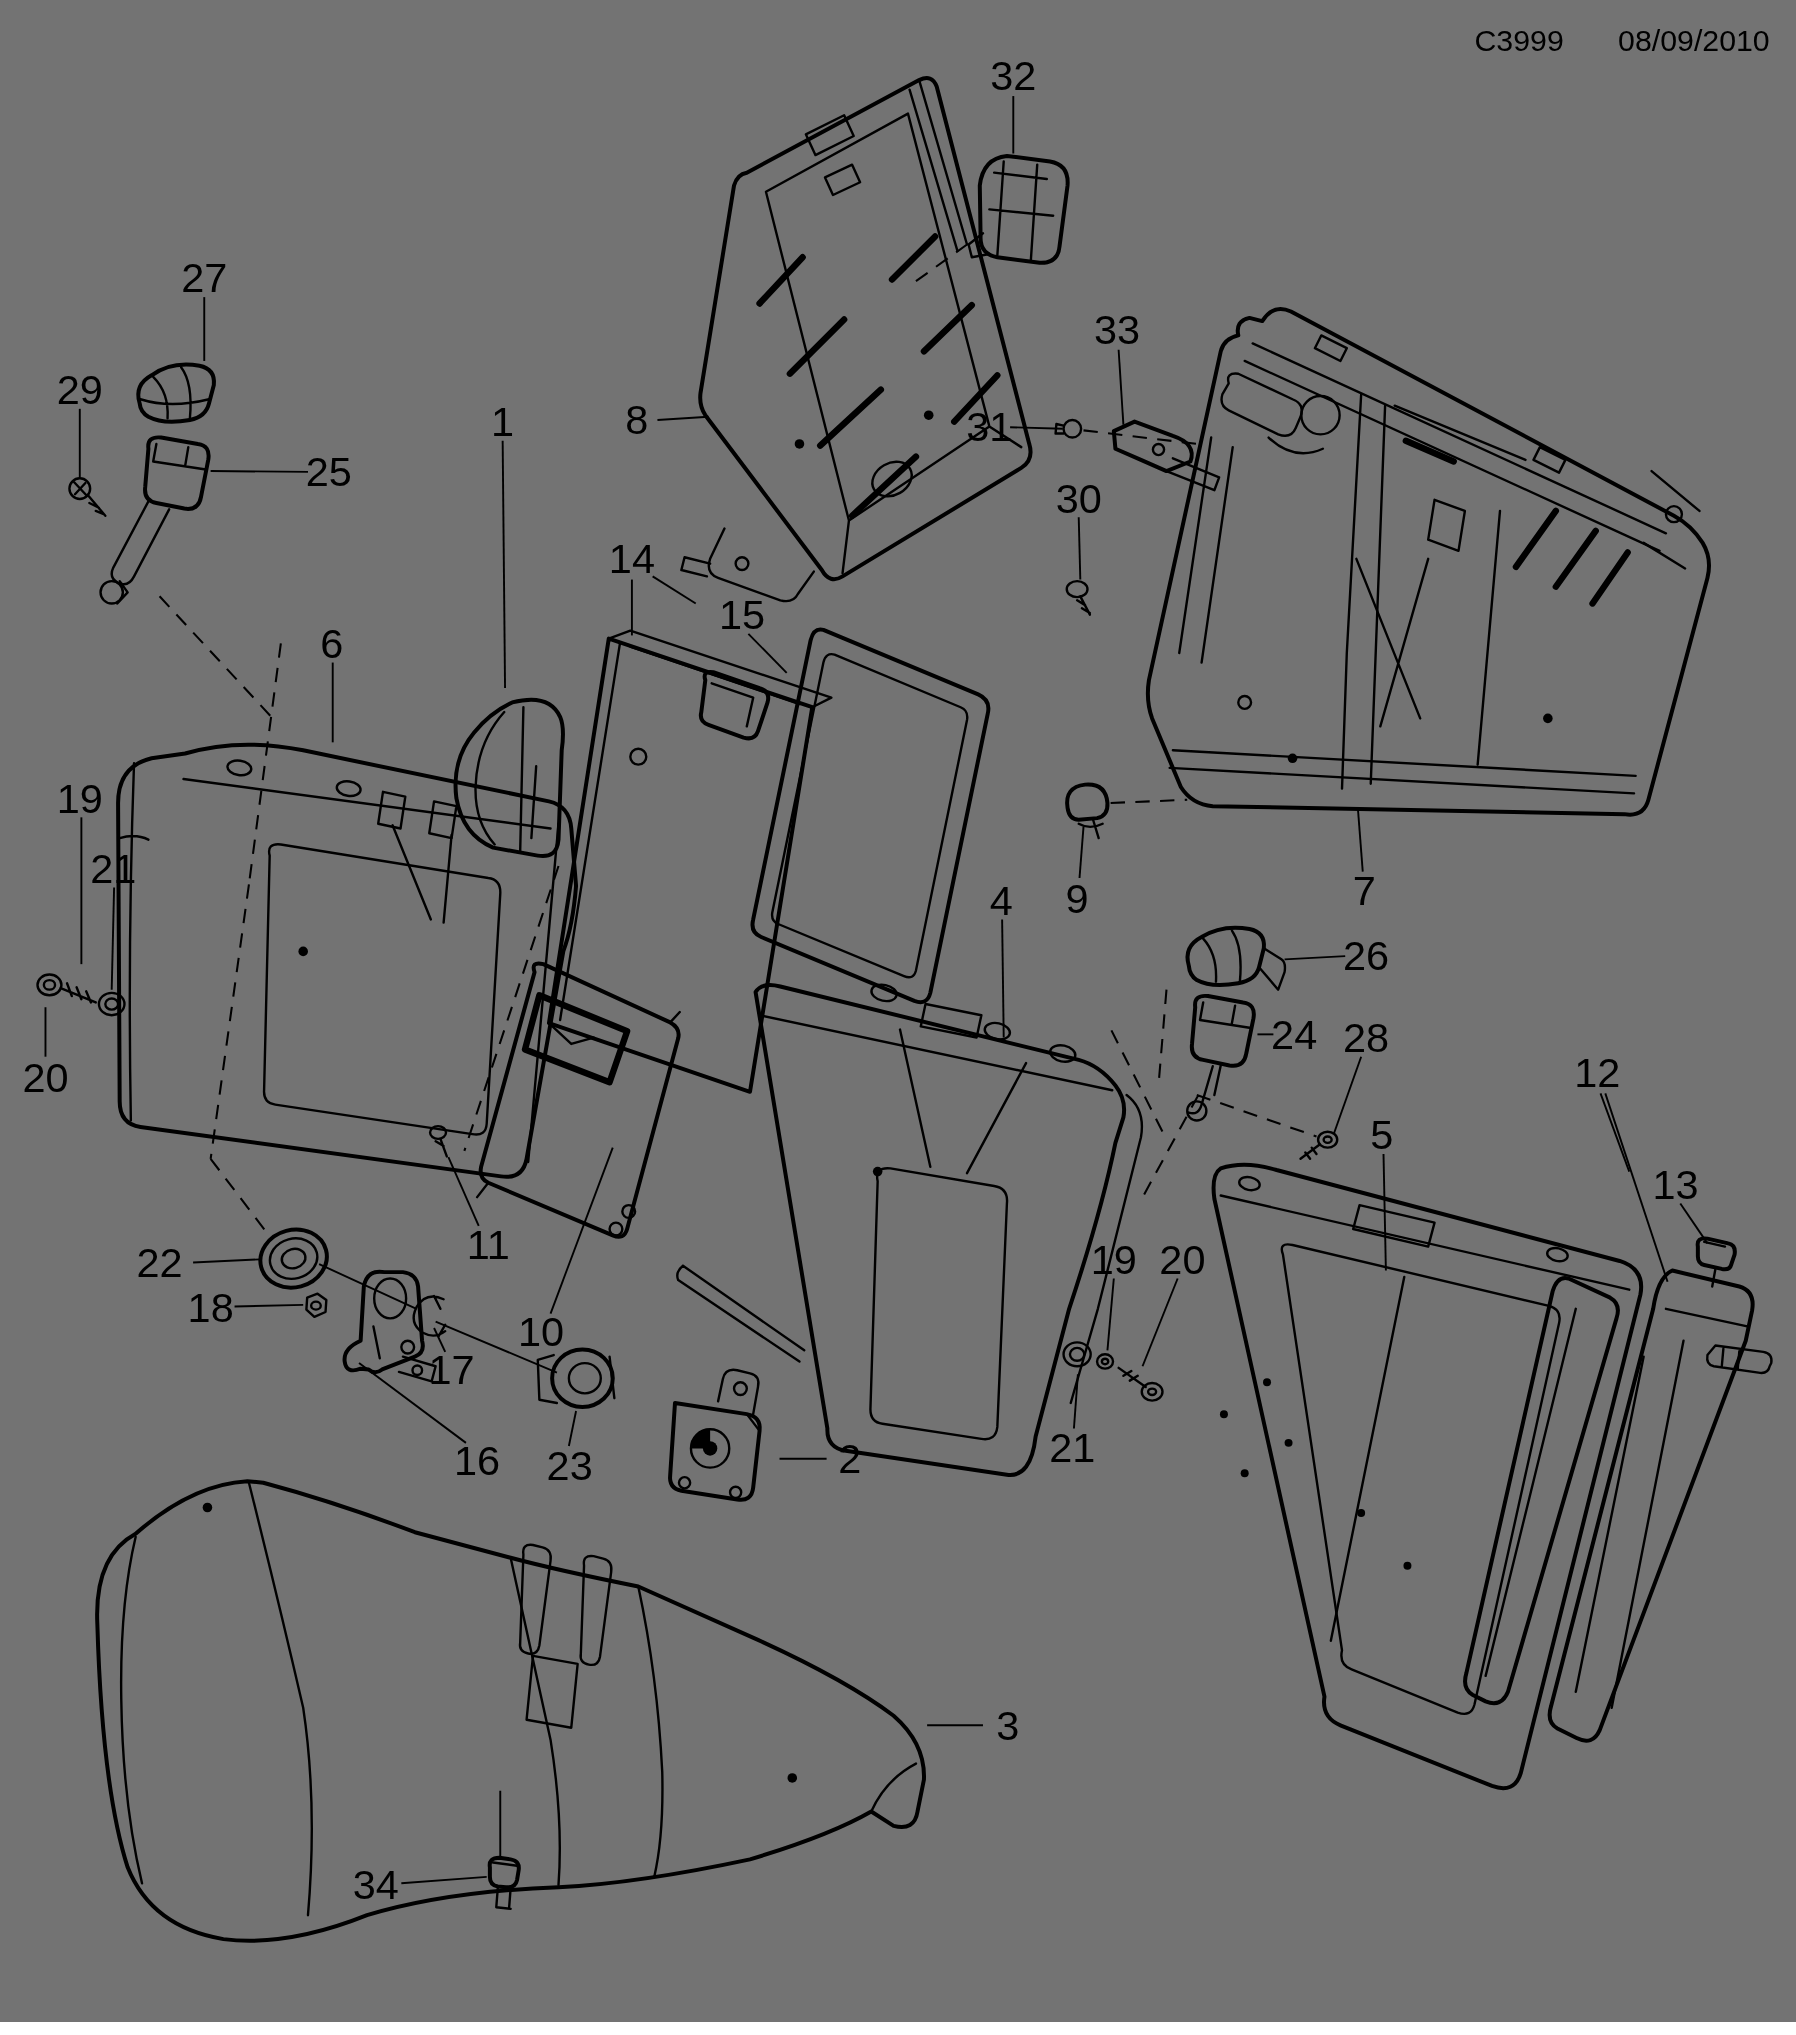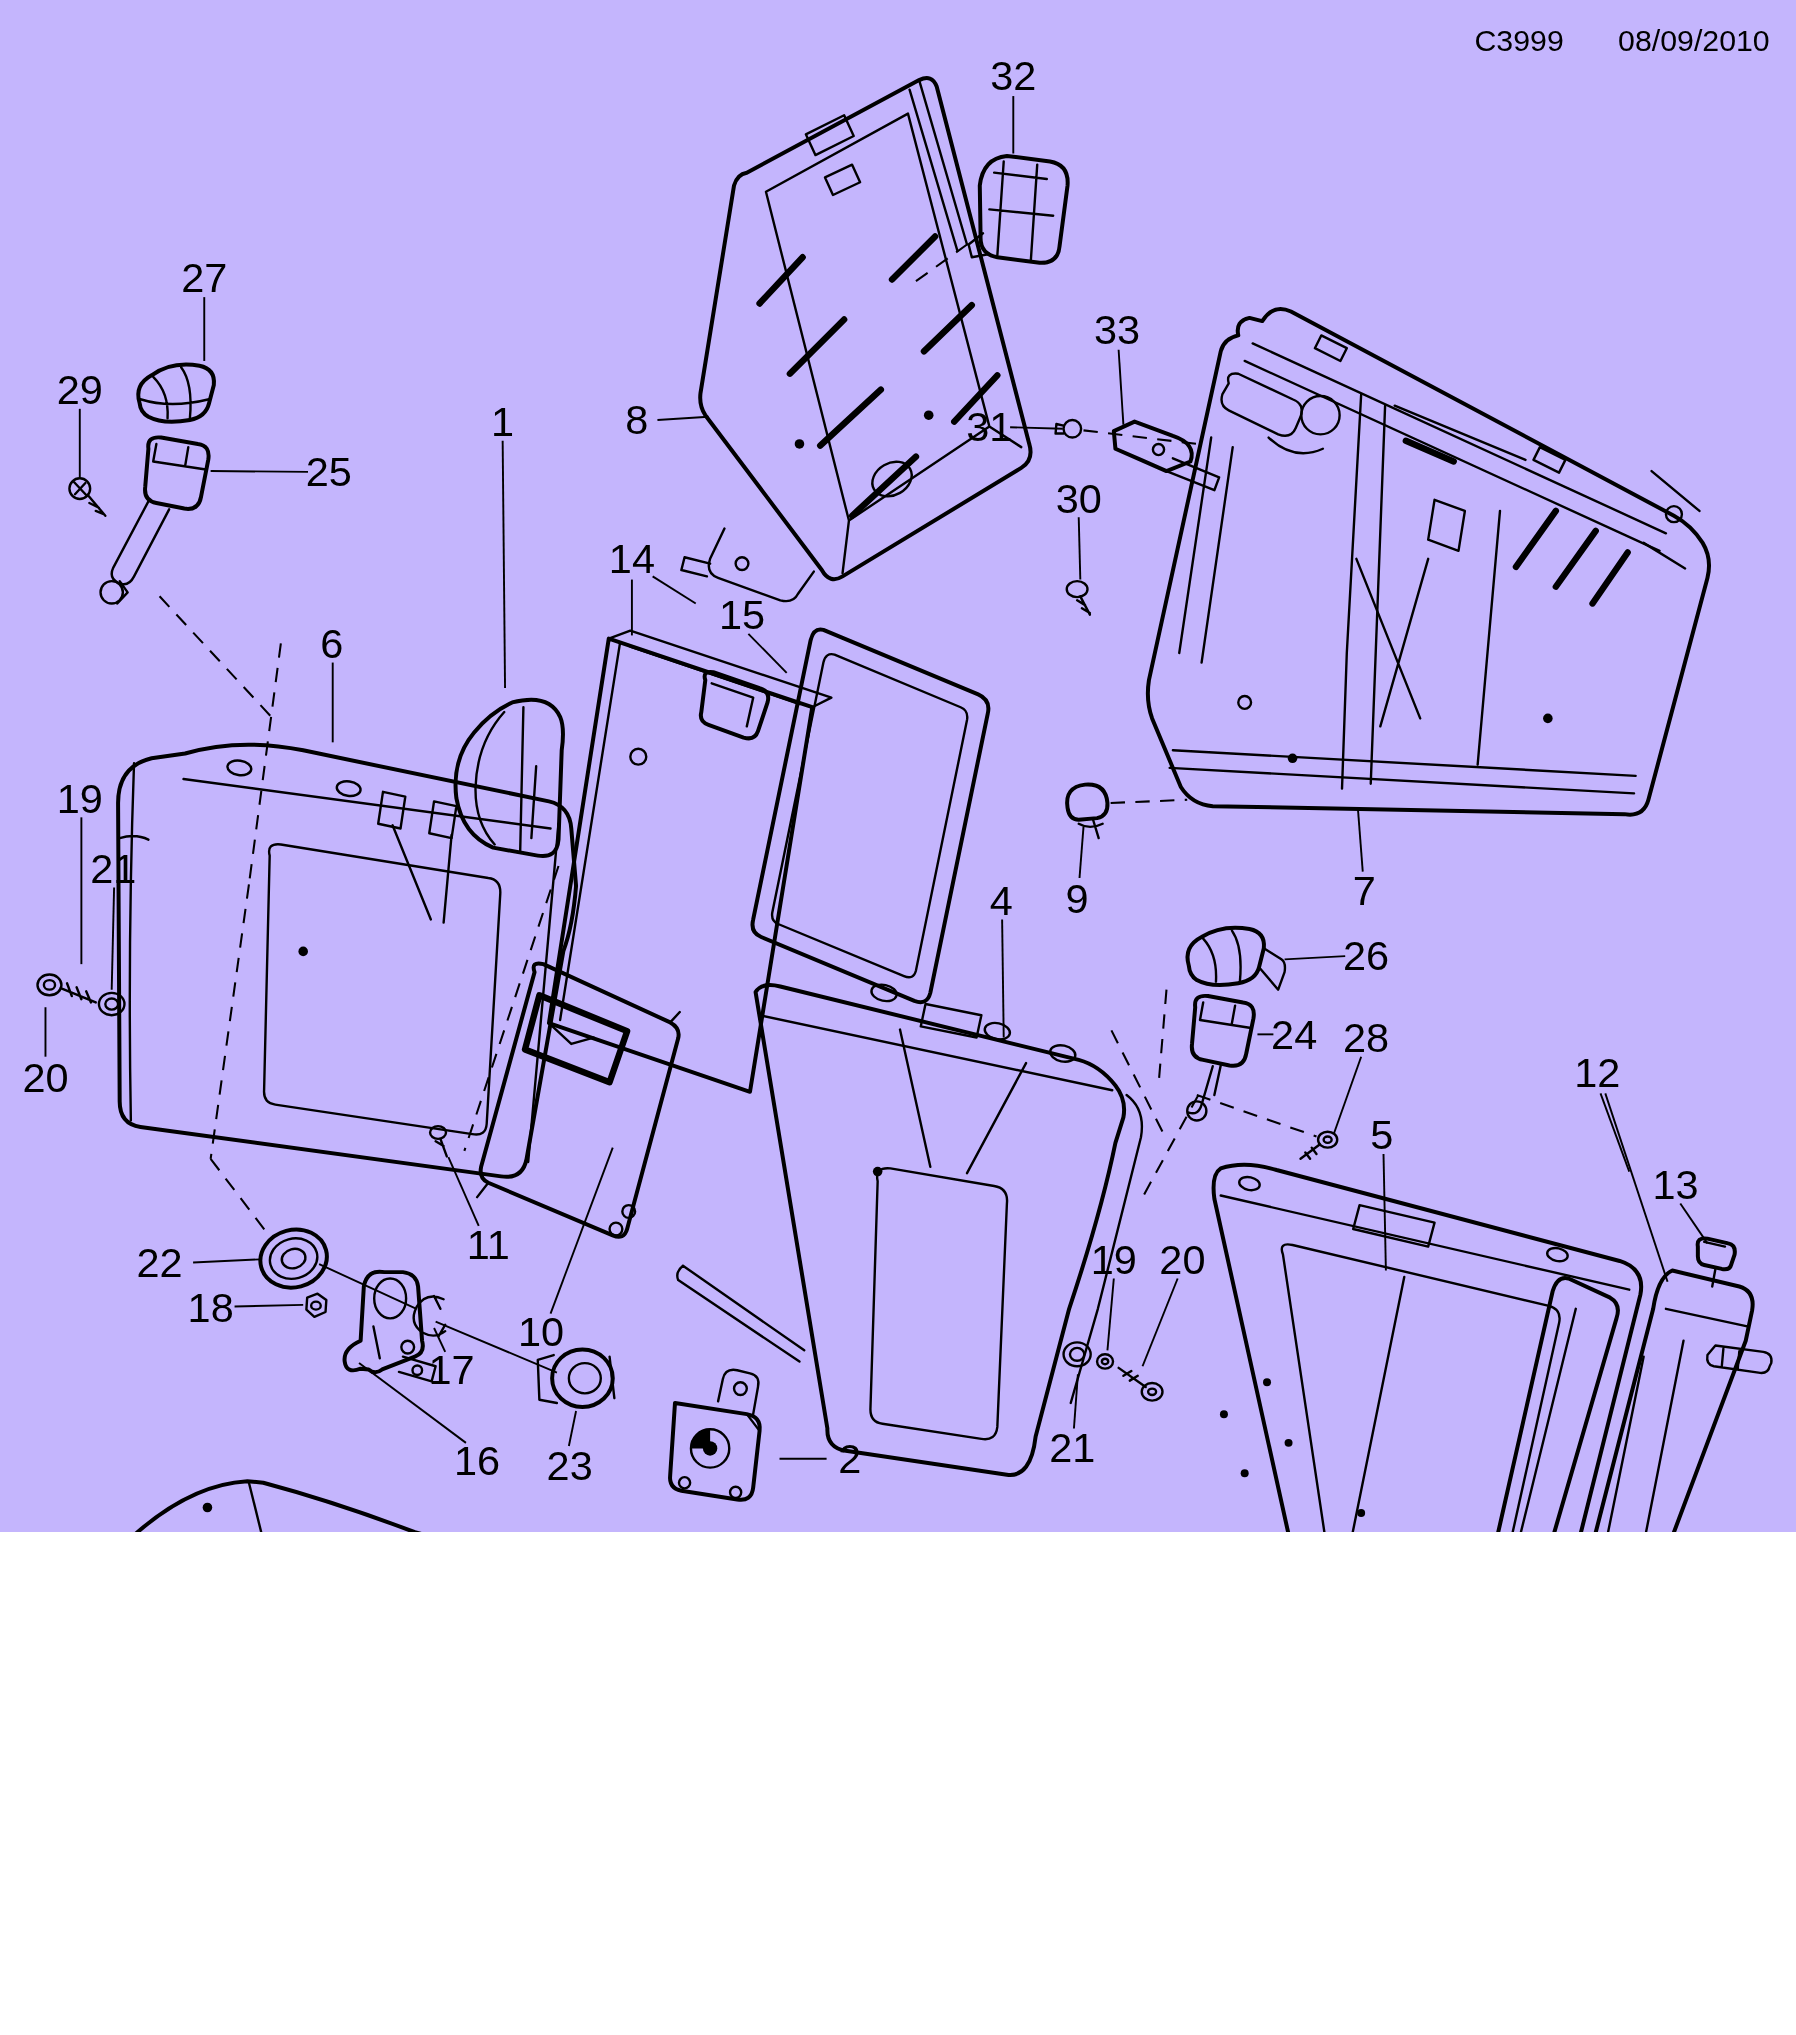--- a/index.html
+++ b/index.html
@@ -1,16 +1,16 @@
 <!DOCTYPE html>
 <html style="font-size:12.8px"><head>
 <meta charset="utf-8">
 <style>
   html,body{margin:0;padding:0;background:#ffffff;}
-  .stage{position:relative;width:1796px;height:1532px;background:#c4b5fd;overflow:hidden;
+  .stage{position:relative;width:1796px;height:2022px;background:#737373;overflow:hidden;
          font-family:"Liberation Sans", sans-serif;}
   svg{position:absolute;left:0;top:0;}
   .outline{fill:none;stroke:#000;stroke-width:5;stroke-linejoin:round;stroke-linecap:round;}
   .detail{fill:none;stroke:#000;stroke-width:3;stroke-linejoin:round;stroke-linecap:round;}
   .thick{fill:none;stroke:#000;stroke-width:8;stroke-linejoin:round;stroke-linecap:round;}
   .thin{fill:none;stroke:#000;stroke-width:2.4;}
   .dashed{fill:none;stroke:#000;stroke-width:2.6;stroke-dasharray:18 13;}
   .dot{fill:#000;stroke:none;}
   text.callout{font-size:52px;fill:#000;text-anchor:middle;}
   text.header{font-size:38px;fill:#000;}

